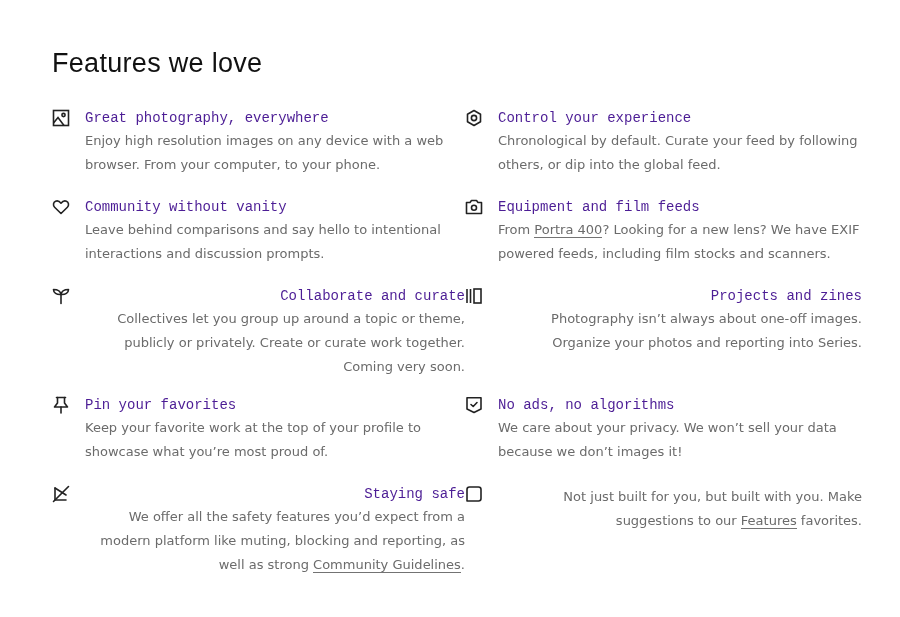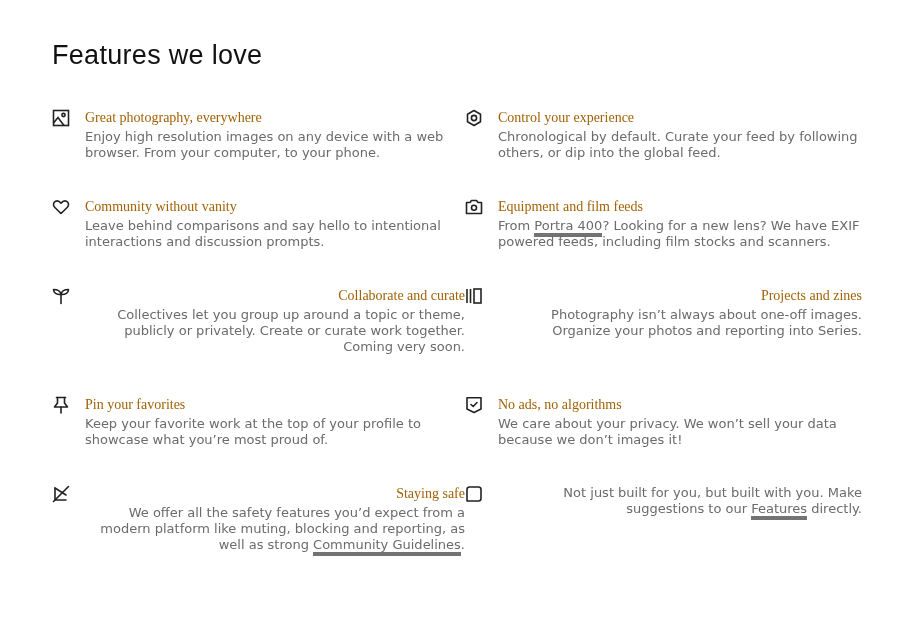--- a/index.html
+++ b/index.html
@@ -1,20 +1,20 @@
 <!DOCTYPE html>
 <html><head>
 <meta charset="utf-8">
 <style>
   * { box-sizing: border-box; margin: 0; padding: 0; }
   html, body { width: 900px; height: 617px; background: #ffffff; overflow: hidden; }
   body { font-family: "Liberation Sans", sans-serif; color: #1f1f1f; }
   .page { position: relative; width: 900px; height: 617px; }
   .title {
-    position: absolute; left: 52px; top: 40px;
+    position: absolute; left: 52px; top: 48px;
     font-family: "Liberation Sans", sans-serif;
     font-size: 27px; font-weight: 400; color: #111;
     letter-spacing: 0.3px;
   }
   .grid {
     position: absolute; left: 52px; top: 108px;
     width: 810px;
     display: grid;
     grid-template-columns: 413px 397px;
   }
@@ -24,31 +24,31 @@
   }
   .feature.tall { height: 109px; text-align: right; }
   .icon {
     width: 18px; height: 18px; flex: 0 0 18px;
     margin-top: 1px; margin-right: 15px;
     color: #222;
   }
   .icon svg { width: 18px; height: 18px; display: block; }
   .text { flex: 1; }
   .ftitle {
-    font-size: 15px; line-height: 20px; color: #a16207;
-    font-family: Liberation Serif, serif; font-size: 14px;
+    font-size: 15px; line-height: 20px; color: #4c1d95;
+    font-family: Liberation Mono, monospace; font-size: 14px;
   }
   .fdesc {
     margin-top: 1px;
     font-family: "DejaVu Sans", sans-serif;
-    font-size: 13px; line-height: 16px; color: #6b6b6b;
+    font-size: 13px; line-height: 24px; color: #6b6b6b;
   }
   .link {
     color: #6b6b6b; text-decoration: none;
-    border-bottom: 4px solid #737373;
+    border-bottom: 1px solid #737373;
   }
 </style>
 </head>
 <body>
 
 <div class="page">
   <h1 class="title">Features we love</h1>
 
   <div class="grid">
 
@@ -173,18 +173,18 @@
       </div>
     </div>
 
     <div class="feature tall">
       <span class="icon">
         <svg viewBox="0 0 18 18" fill="none" stroke="currentColor" stroke-width="1.6" stroke-linejoin="round">
           <path d="M4.5 2 L13.5 2 C15 2 16 3 16 4.5 L16 13.5 C16 15 15 16 13.5 16 L2 16 L2 4.5 C2 3 3 2 4.5 2 Z"></path>
         </svg>
       </span>
       <div class="text">
-        <div class="fdesc"><span>Not just built for you, but built with you. Make suggestions to our </span><a class="link" href="#">Features</a><span> directly.</span></div>
+        <div class="fdesc"><span>Not just built for you, but built with you. Make suggestions to our </span><a class="link" href="#">Features</a><span> favorites.</span></div>
       </div>
     </div>
 
   </div>
 </div>
 
 </body></html>

